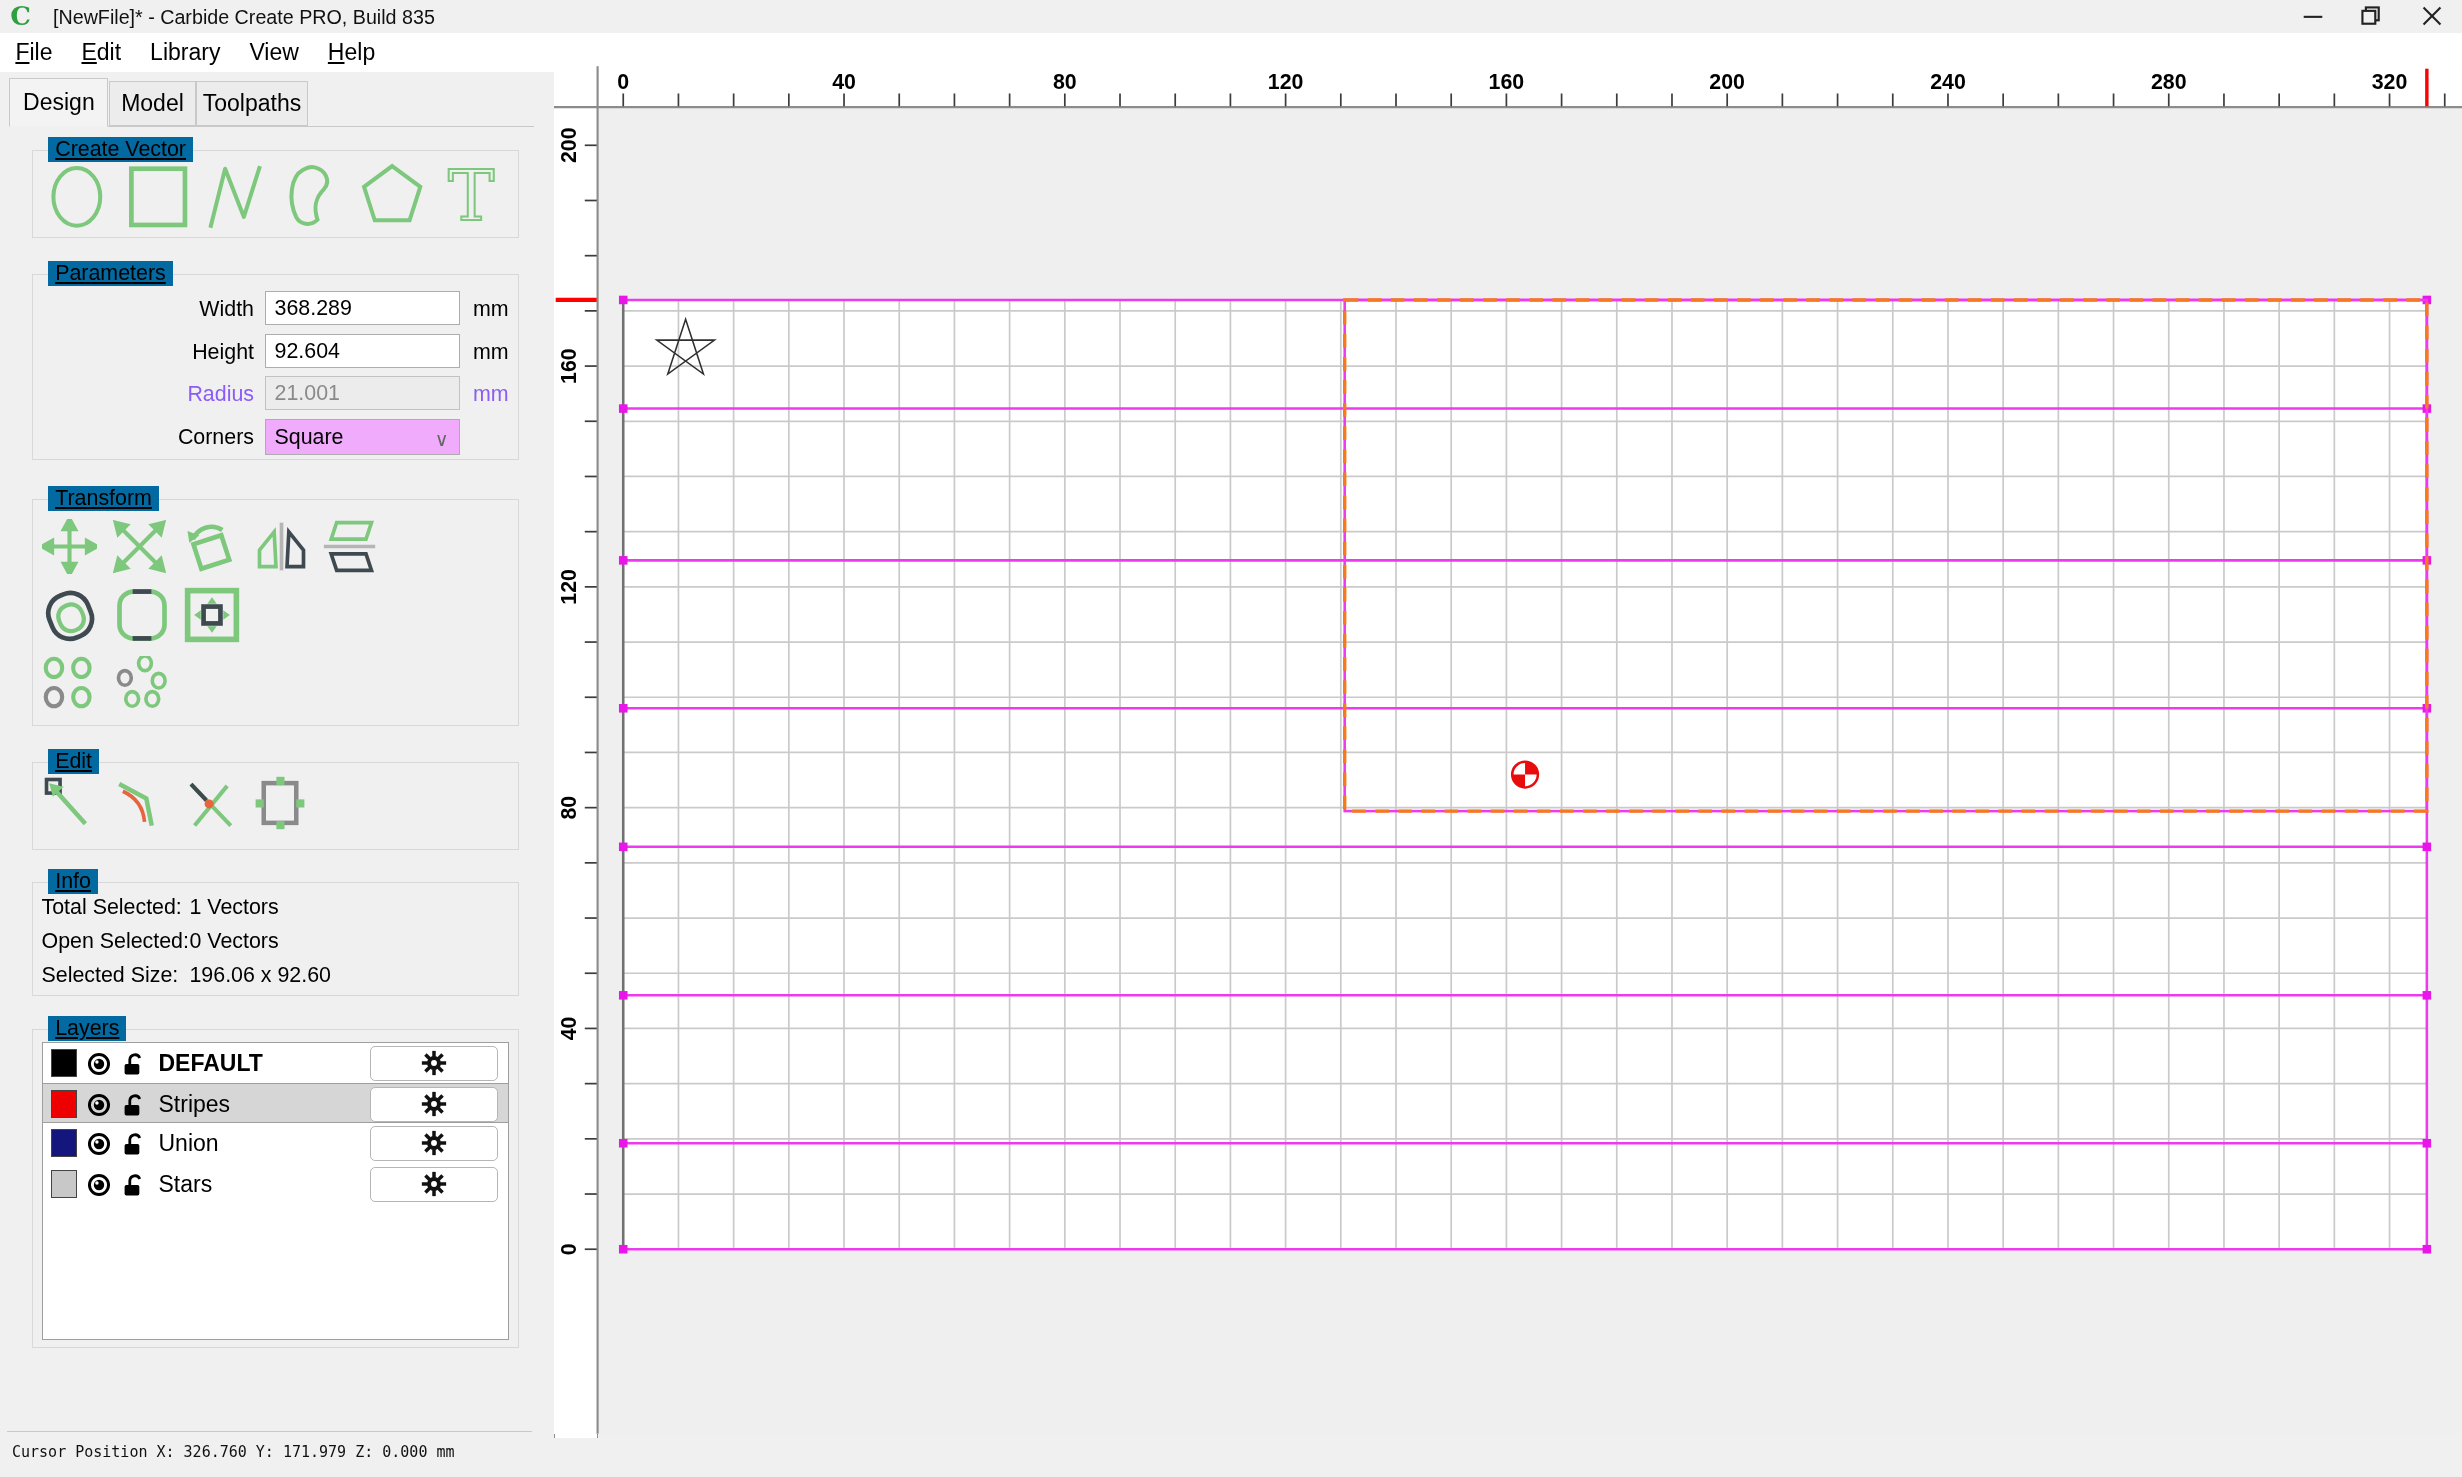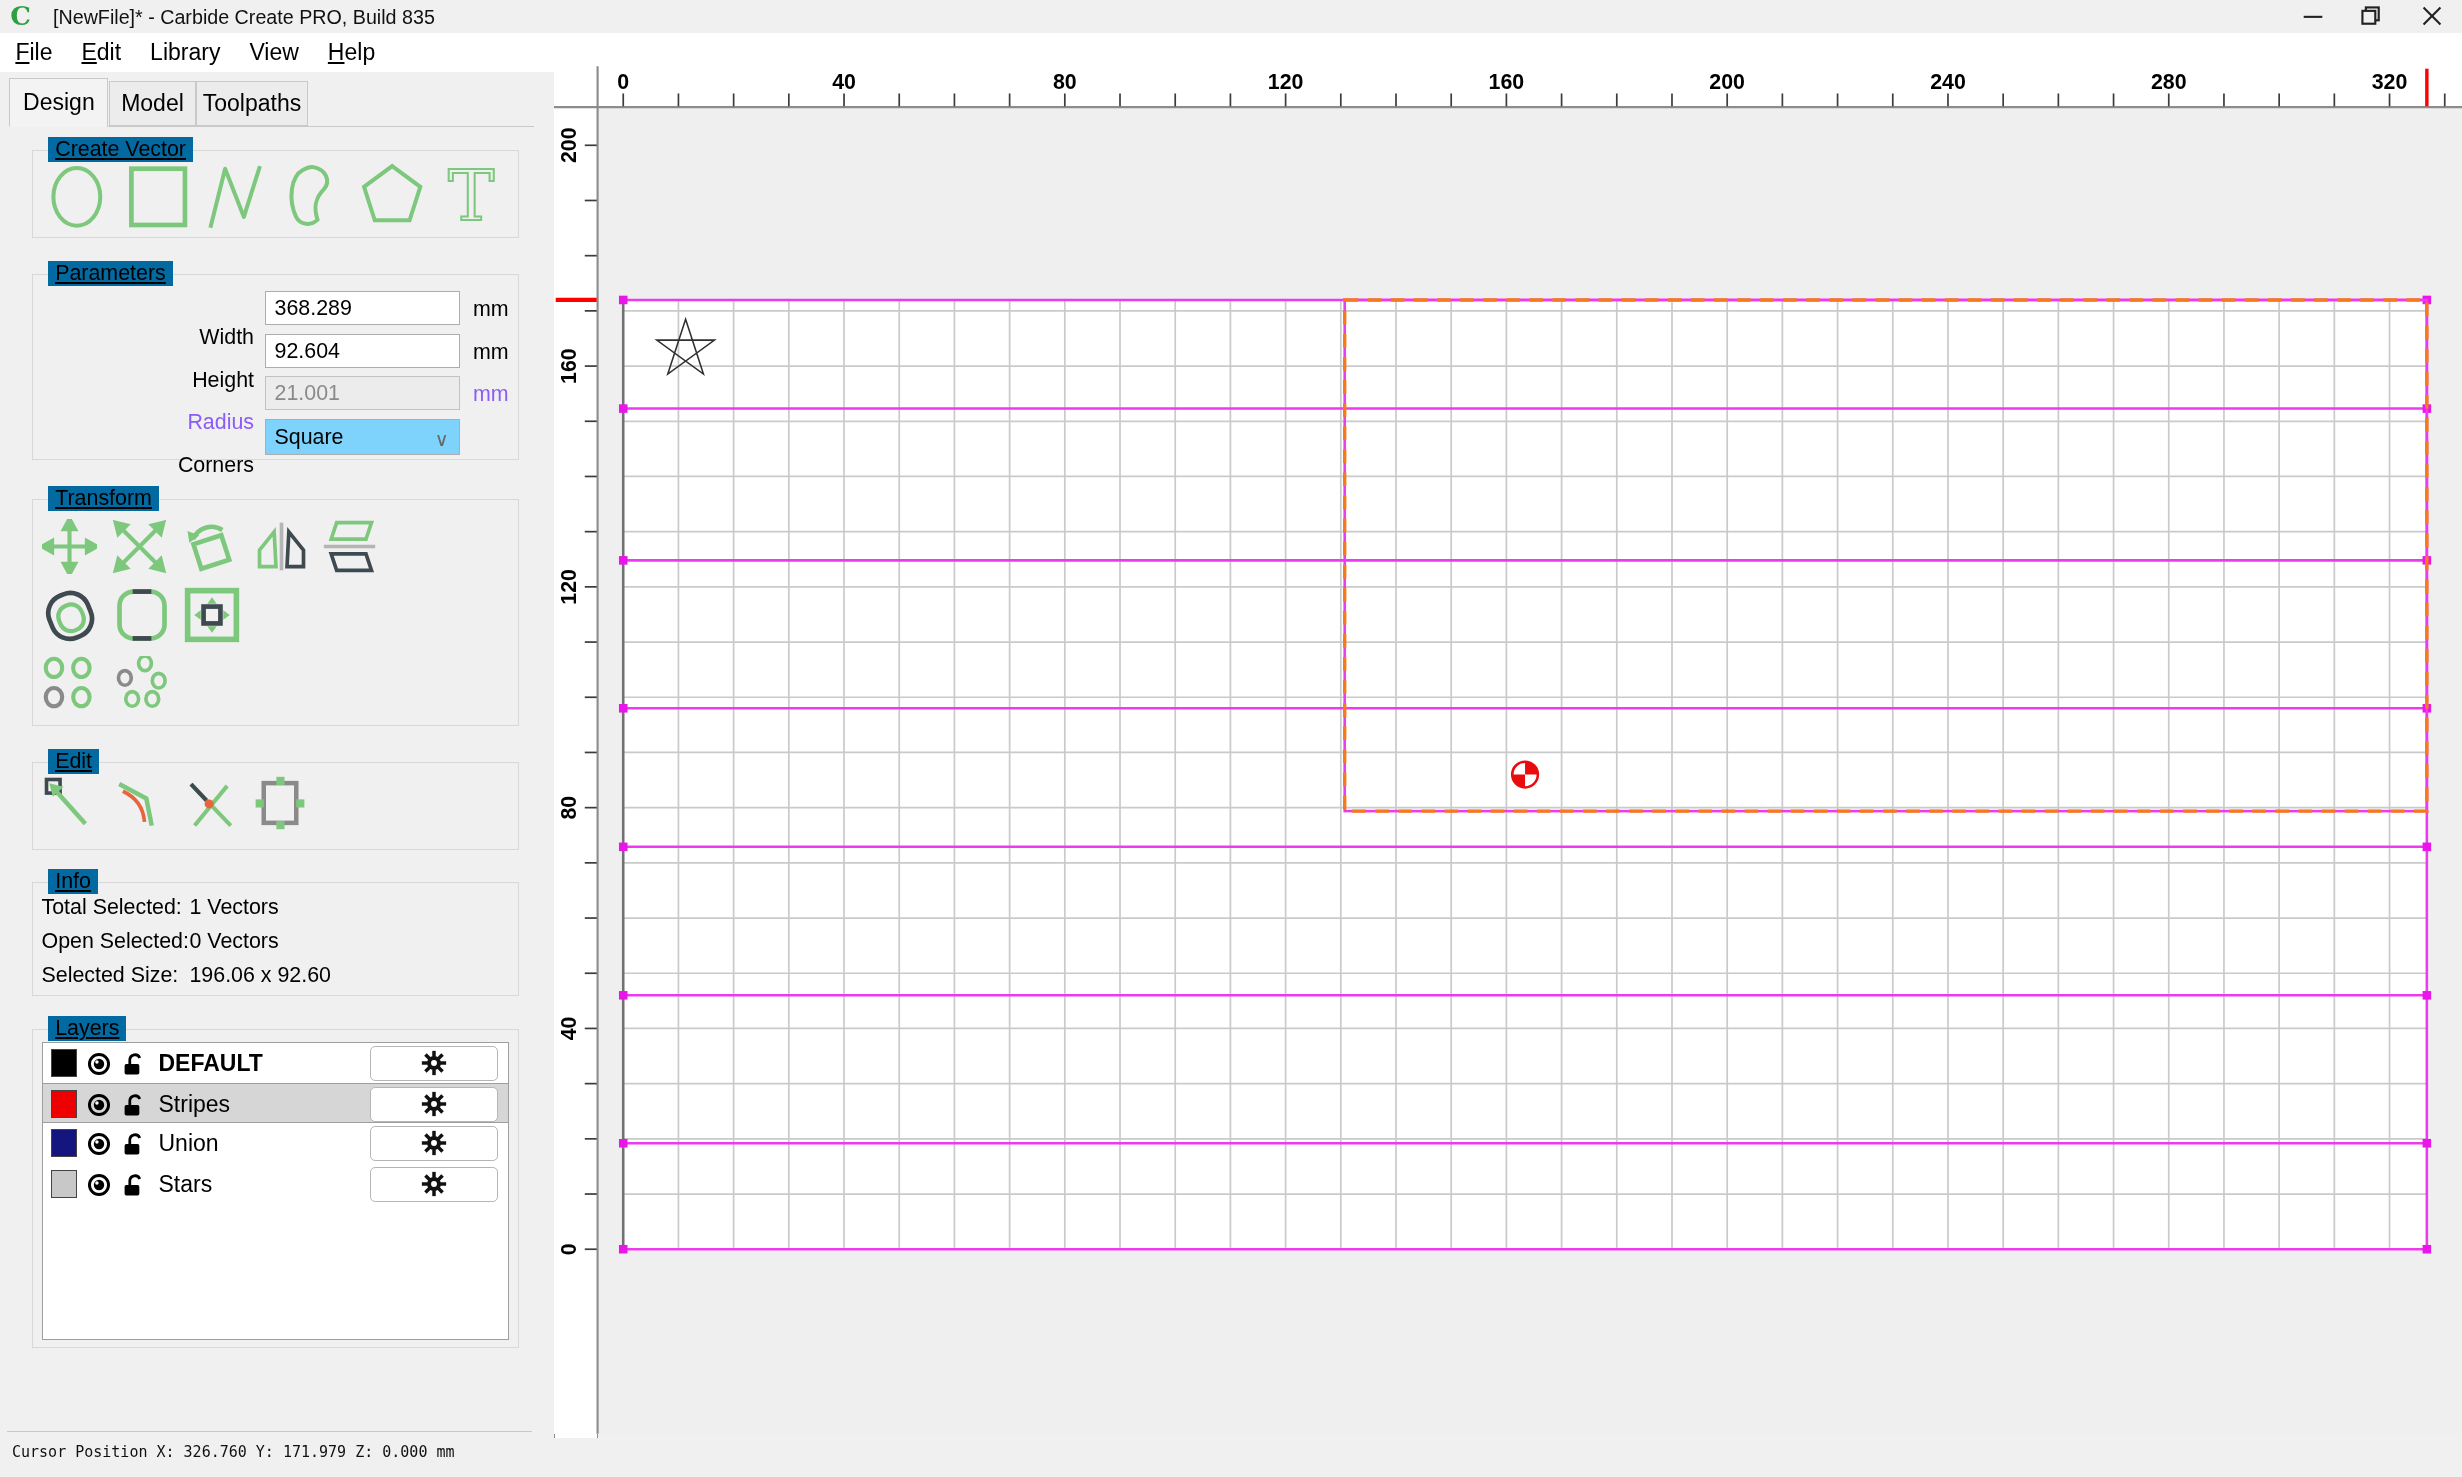--- a/index.html
+++ b/index.html
@@ -23,26 +23,26 @@
   
   .tabstrip{position:absolute;left:0;top:72px;width:547px;height:55px;background:#f0f0f0;}
   .panel-line{position:absolute;left:9.4px;top:126px;width:525px;height:0;border-top:1.7px solid #c9c9c9;}
   .tab{position:absolute;box-sizing:border-box;border:1.7px solid #c9c9c9;font-size:23px;
     display:flex;align-items:center;justify-content:center;background:#ececec;z-index:2;}
   .tab.active{background:#f3f3f3;border-bottom:1.7px solid #f1f1f1;z-index:3;}
 
   
   .gbox{position:absolute;left:32px;width:487px;border:1.7px solid #d8d8d8;box-sizing:border-box;}
   .gtitle{position:absolute;top:-13.7px;left:15.4px;background:#0369a1;padding:0 6.8px;font-size:21.4px;color:#000;text-decoration:underline;}
-  .prow-label{position:absolute;width:221px;text-align:right;font-size:21.4px;line-height:36px;margin-top:28px;}
+  .prow-label{position:absolute;width:221px;text-align:right;font-size:21.4px;line-height:36px;}
   .pfield{position:absolute;left:232px;width:195px;height:34px;border:1.7px solid #adadad;background:#fff;
     font-size:21.4px;line-height:32.5px;padding-left:8.5px;box-sizing:border-box;}
   .pfield.disabled{background:#ececec;color:#8a8a8a;border-color:#c2c2c2;}
   .punit{position:absolute;left:440px;font-size:21.4px;line-height:36px;}
-  .pselect{position:absolute;left:232px;width:195px;height:36px;border:1.7px solid #adadad;background:#7dd3fc;
+  .pselect{position:absolute;left:232px;width:195px;height:36px;border:1.7px solid #adadad;background:#f0abfc;
     font-size:21.4px;line-height:34px;padding-left:8.5px;box-sizing:border-box;}
   .pselect .chev{position:absolute;right:10.3px;top:3.4px;color:#666;font-size:19px;}
   .gray{color:#8b5cf6;}
 
   .iconbtn{position:absolute;}
   .inforow{position:absolute;font-size:21.4px;white-space:nowrap;}
   .inforow .ival{display:inline-block;}
 
   
   .layerlist{position:absolute;left:8.5px;top:12px;width:467px;height:298px;background:#fff;

